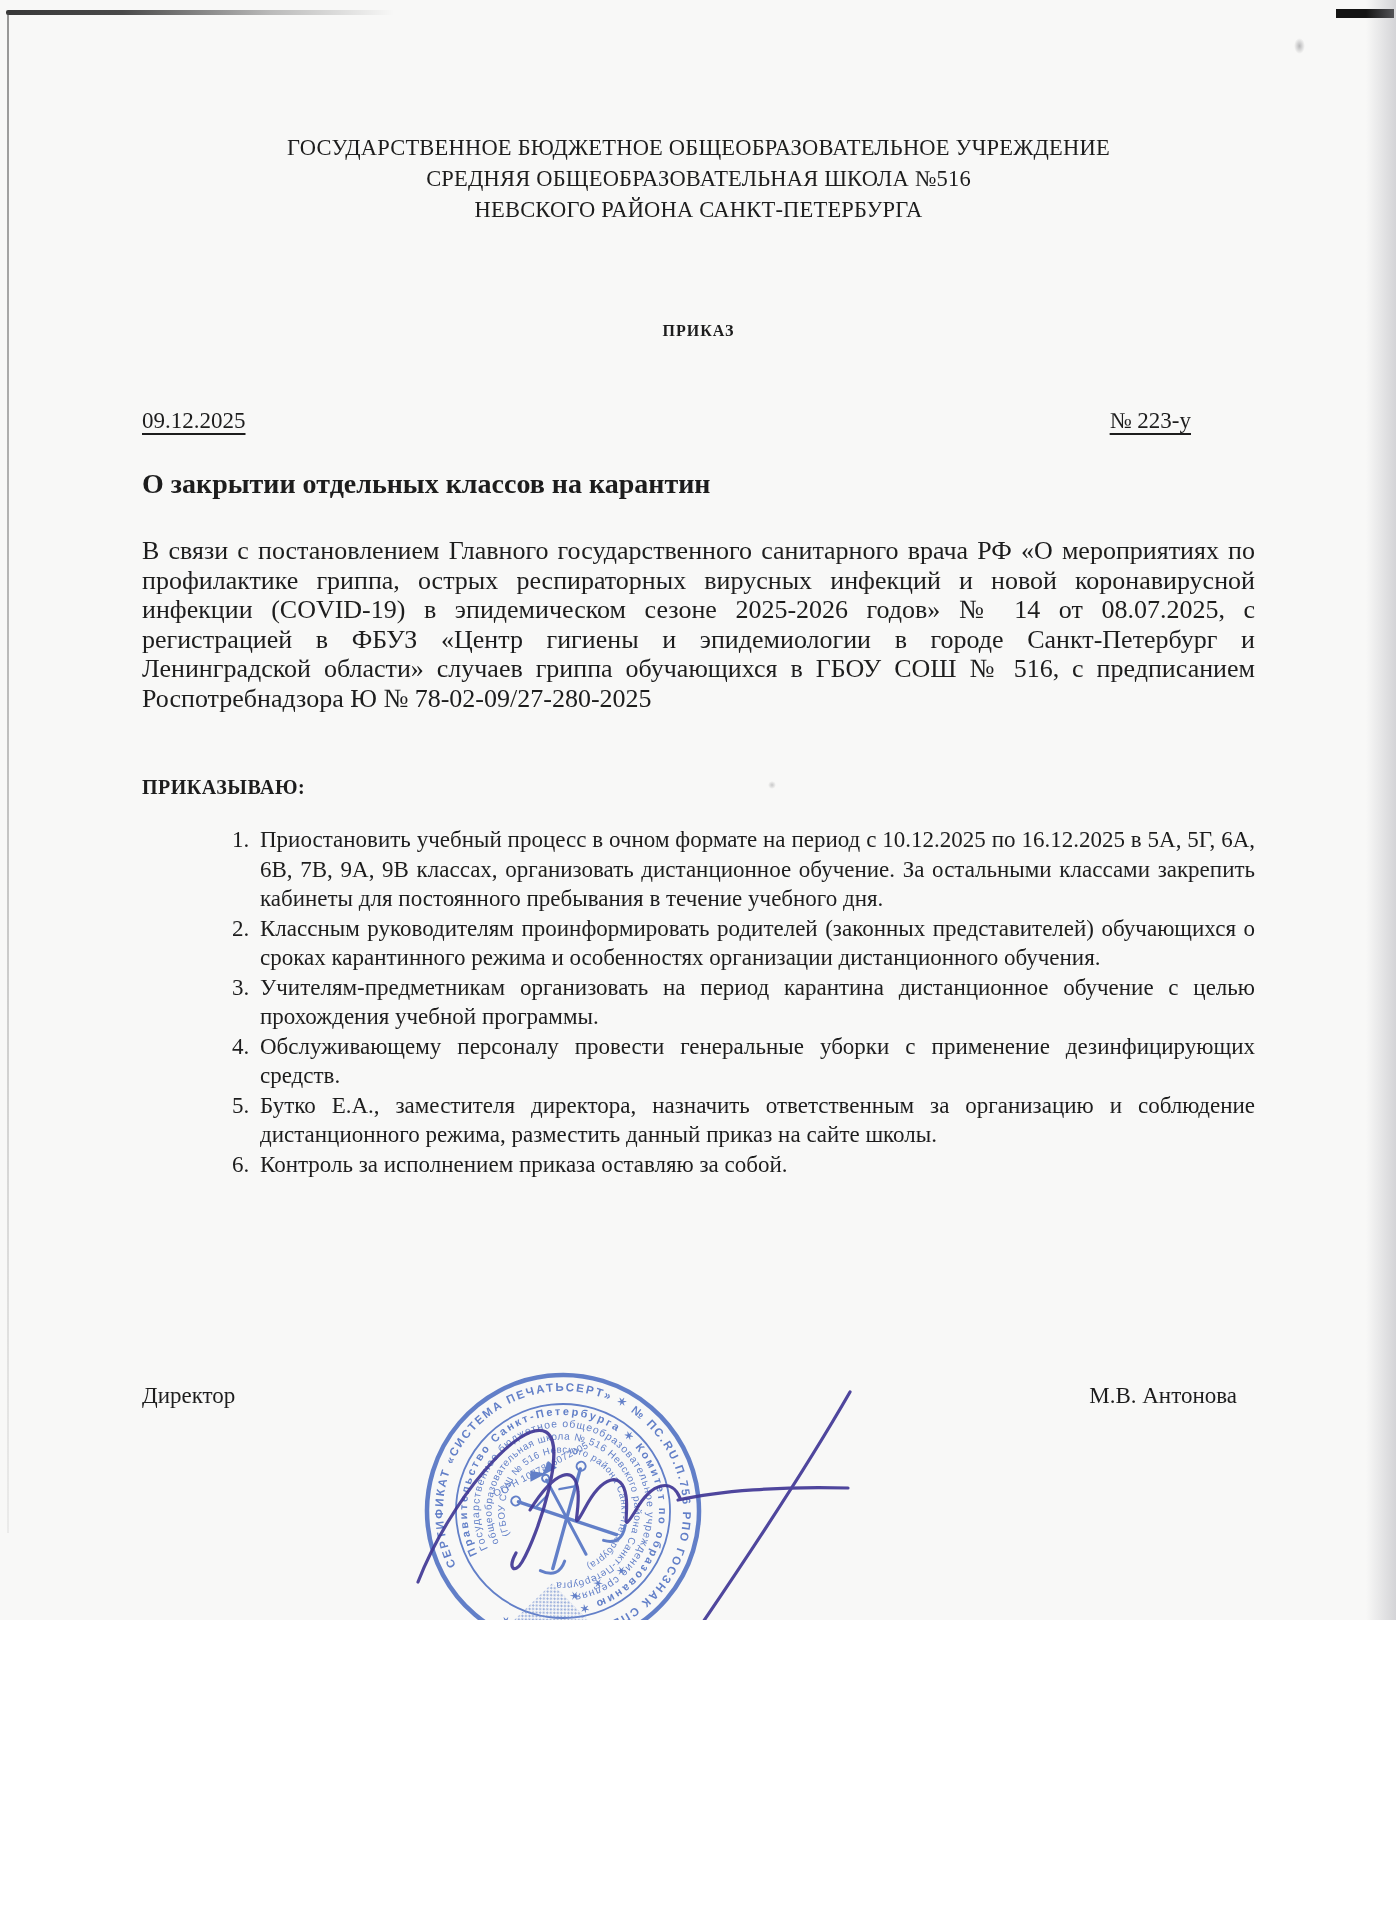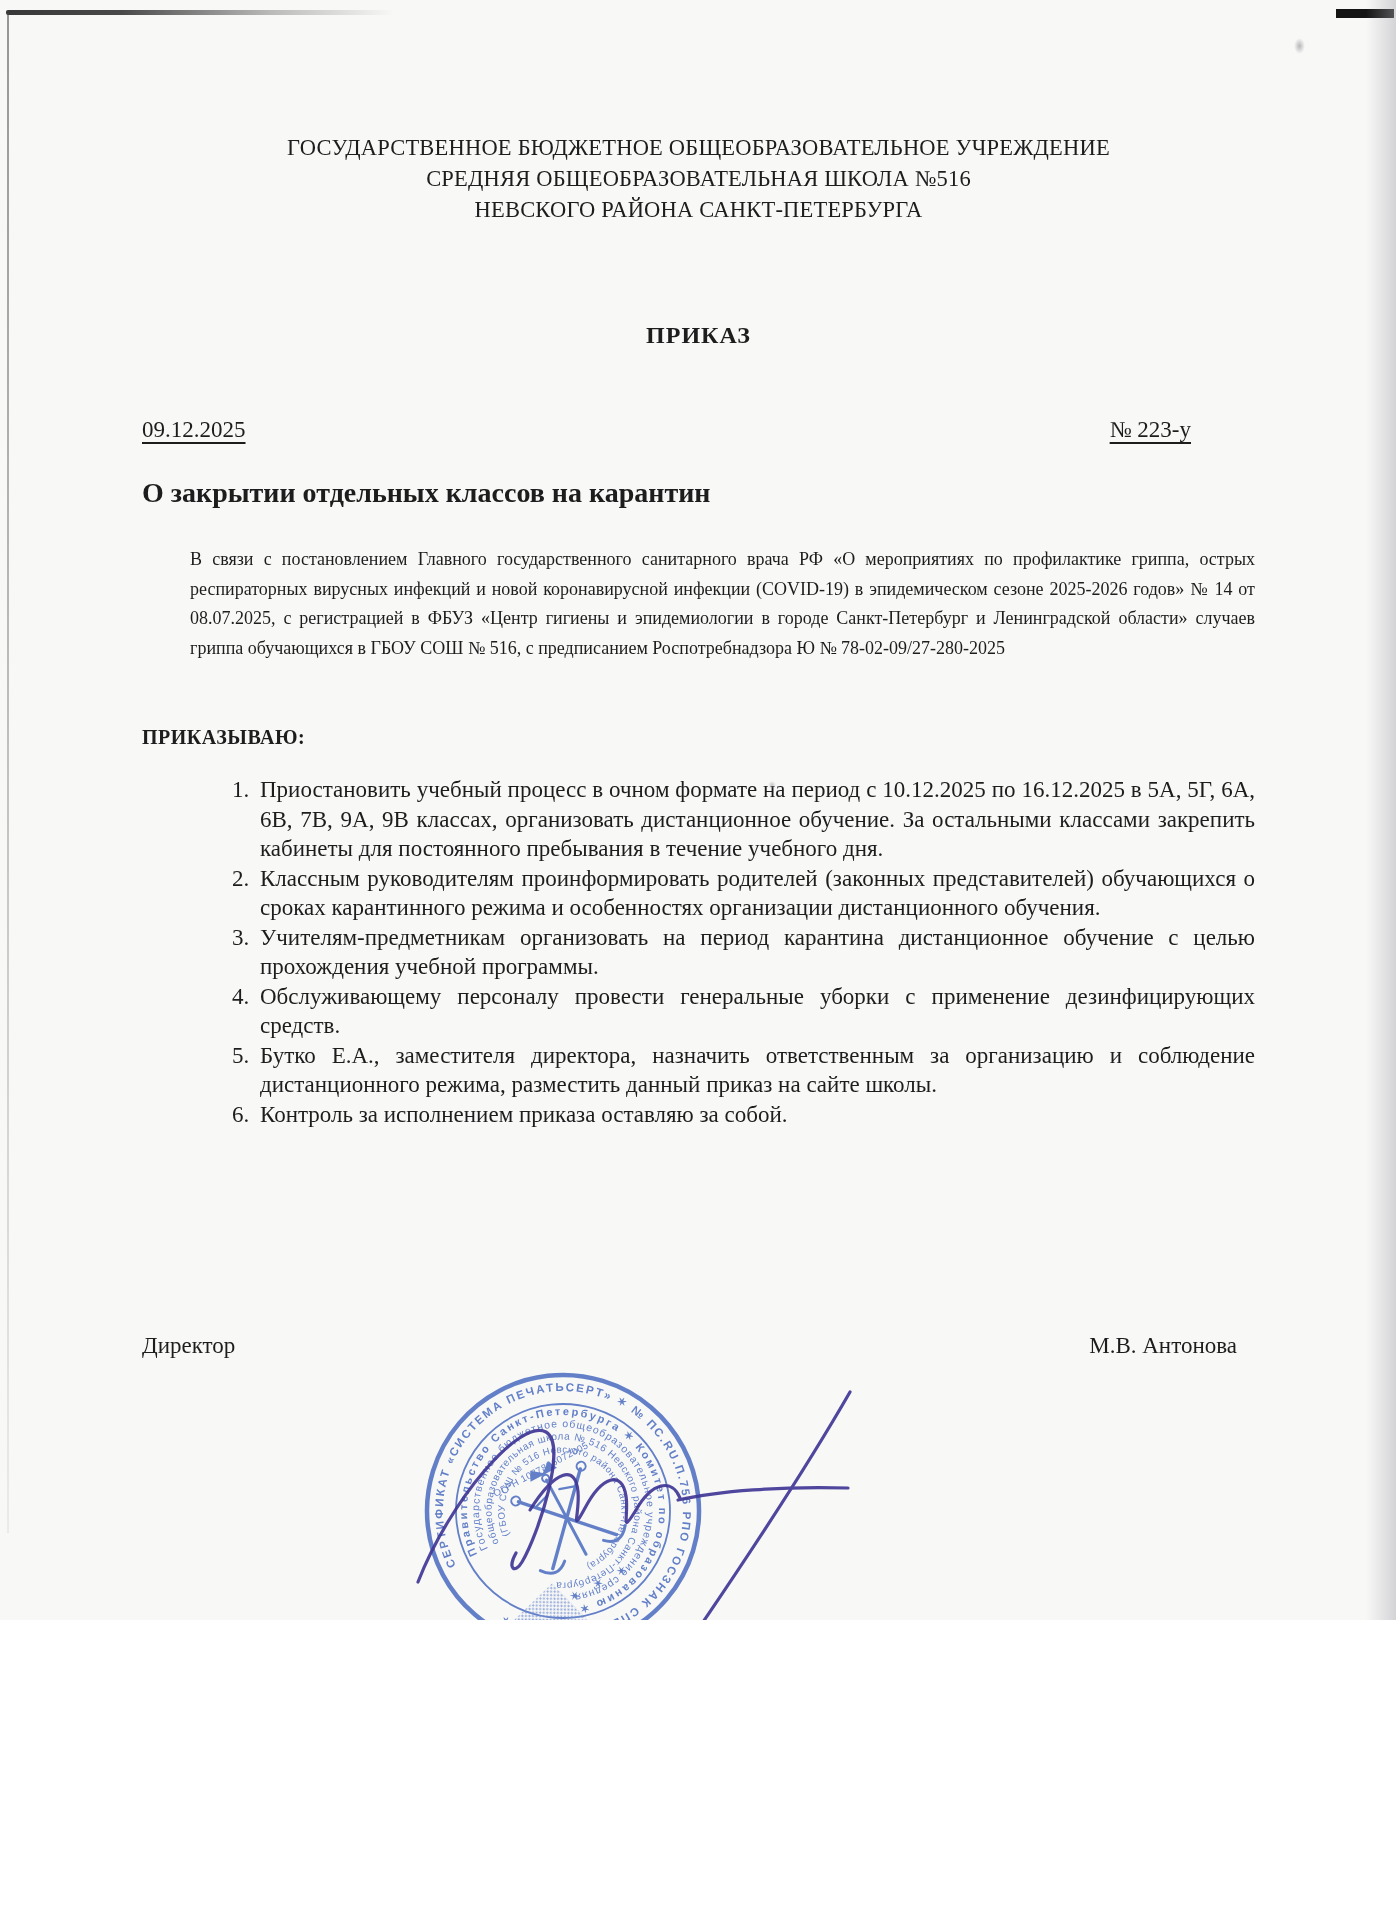--- a/index.html
+++ b/index.html
@@ -4,26 +4,26 @@
 <style>
   html,body{margin:0;padding:0;background:#ffffff;}
   .page{
     position:relative;width:1396px;height:1620px;overflow:hidden;
     background:#f8f8f7;
     font-family:"Liberation Serif","DejaVu Serif",serif;
     color:#1d1d1d;
   }
   .content{position:absolute;left:142px;top:0;width:1113px;}
   .org-header{margin-top:132px;text-align:center;font-size:22.5px;line-height:31px;letter-spacing:.2px;}
-  .doc-type{margin-top:97px;text-align:center;font-weight:bold;font-size:24px;letter-spacing:1px;}
+  .doc-type{margin-top:97px;text-align:center;font-weight:bold;font-size:16px;letter-spacing:1px;}
   .date-row{display:flex;justify-content:space-between;align-items:baseline;margin-top:68px;font-size:23px;}
   .date-row .doc-date{text-decoration:underline;text-underline-offset:5px;}
   .date-row .doc-number{text-decoration:underline;text-underline-offset:5px;margin-right:64px;}
   .subject{margin-top:34px;font-weight:bold;font-size:28px;}
-  .preamble{margin-top:36px;font-size:18px;line-height:29.5px;text-align:justify;margin-left:48px;}
+  .preamble{margin-top:36px;font-size:26px;line-height:29.5px;text-align:justify;}
   .command-word{margin-top:63px;font-weight:bold;font-size:20px;letter-spacing:.5px;}
   ol.order-list{margin:26px 0 0 90px;padding:0;list-style:none;font-size:23px;line-height:29.5px;}
   ol.order-list li{position:relative;padding-left:28px;text-align:justify;}
   ol.order-list .num{position:absolute;left:0;top:0;}
   .signature-row{display:flex;justify-content:space-between;align-items:baseline;margin-top:204px;font-size:23px;text-align:center;}
   .signature-row .sig-name{margin-right:18px;}
   
   .stamp-wrap{position:absolute;left:380px;top:1340px;width:500px;height:340px;pointer-events:none;}
   .stamp-wrap svg{filter:blur(.45px);}
   

